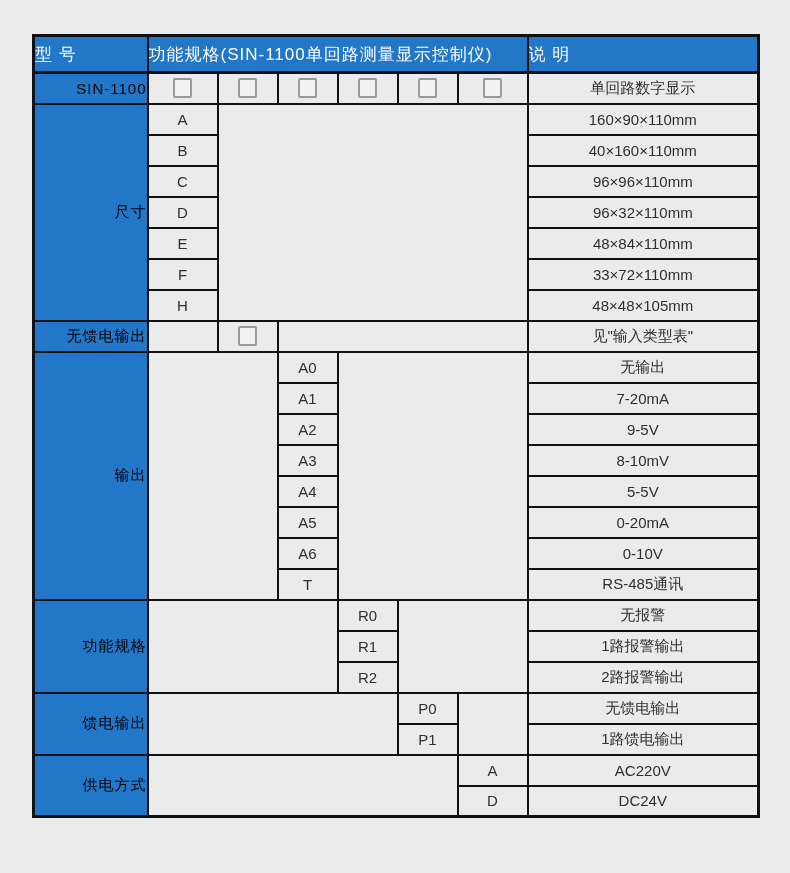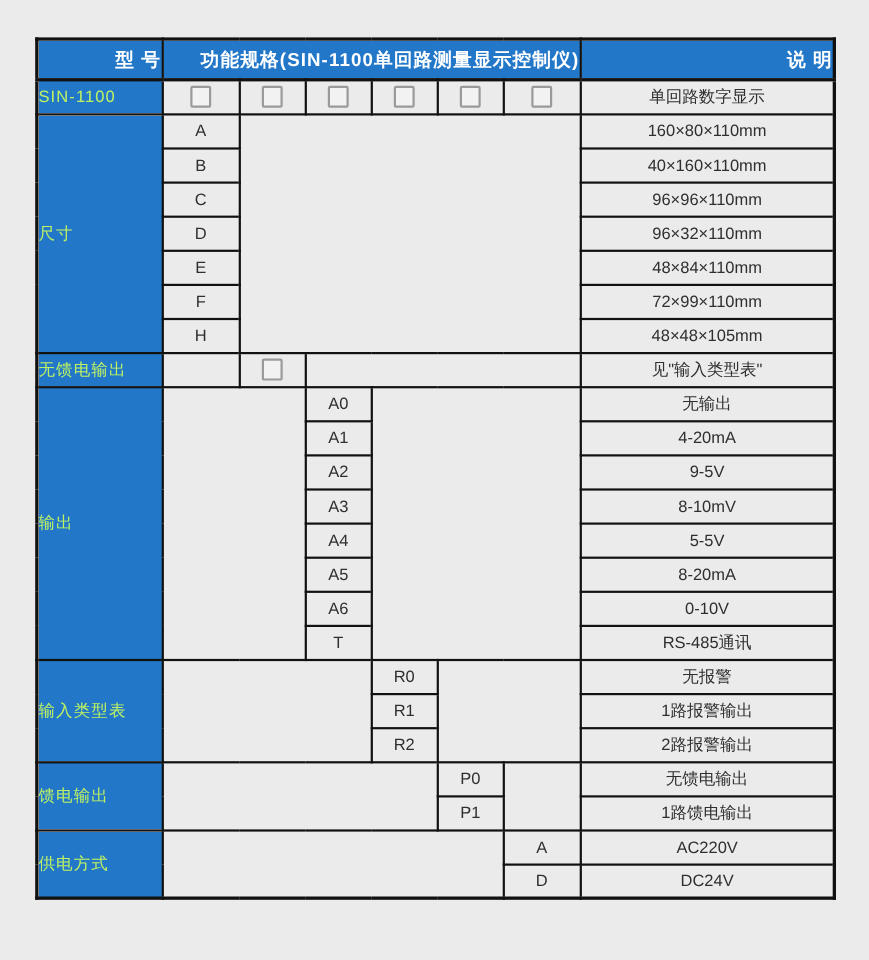--- a/index.html
+++ b/index.html
@@ -21,29 +21,29 @@
     border:2px solid #111111;
     padding:0;
     overflow:hidden;
     white-space:nowrap;
   }
   table.spec{border:3px solid #111111;}
   tr.hrow{height:37px;}
   tr.brow{height:31px;}
   th{
     background:#2277c8;color:#ffffff;
-    font-size:17px;font-weight:700;
-    text-align:right;vertical-align:middle;
+    font-size:17px;font-weight:400;
+    text-align:left;vertical-align:middle;
     letter-spacing:1px;
     border-bottom-width:3px !important;
   }
   td.blue{
-    background:#2277c8;color:#bef264;
+    background:#2277c8;color:#000000;
     font-size:15px;font-weight:500;
-    text-align:left;vertical-align:middle;
+    text-align:right;vertical-align:middle;
     letter-spacing:1px;
   }
   td.code, td.desc, td.empty, td.cbcell{
     background:#ebebeb;color:#2f2f2f;
     font-size:15px;text-align:center;vertical-align:middle;
   }
   .cb{
     display:inline-block;
     width:15px;height:16px;
     border:2px solid #9a9a9a;
@@ -83,41 +83,41 @@
       <td class="cbcell"><span class="cb"></span></td>
       <td class="cbcell"><span class="cb"></span></td>
       <td class="cbcell"><span class="cb"></span></td>
       <td class="desc">单回路数字显示</td>
     </tr>
 
     <tr class="brow">
       <td class="blue" rowspan="7">尺寸</td>
       <td class="code">A</td>
       <td class="empty" colspan="5" rowspan="7"></td>
-      <td class="desc">160×80×110mm</td>
+      <td class="desc">160×90×110mm</td>
     </tr>
     <tr class="brow">
       <td class="code">B</td>
       <td class="desc">40×160×110mm</td>
     </tr>
     <tr class="brow">
       <td class="code">C</td>
       <td class="desc">96×96×110mm</td>
     </tr>
     <tr class="brow">
       <td class="code">D</td>
       <td class="desc">96×32×110mm</td>
     </tr>
     <tr class="brow">
       <td class="code">E</td>
       <td class="desc">48×84×110mm</td>
     </tr>
     <tr class="brow">
       <td class="code">F</td>
-      <td class="desc">72×99×110mm</td>
+      <td class="desc">33×72×110mm</td>
     </tr>
     <tr class="brow">
       <td class="code">H</td>
       <td class="desc">48×48×105mm</td>
     </tr>
 
     <tr class="brow">
       <td class="blue">无馈电输出</td>
       <td class="empty"></td>
       <td class="cbcell"><span class="cb"></span></td>
@@ -127,49 +127,49 @@
 
     <tr class="brow">
       <td class="blue" rowspan="8">输出</td>
       <td class="empty" colspan="2" rowspan="8"></td>
       <td class="code">A0</td>
       <td class="empty" colspan="3" rowspan="8"></td>
       <td class="desc">无输出</td>
     </tr>
     <tr class="brow">
       <td class="code">A1</td>
-      <td class="desc">4-20mA</td>
+      <td class="desc">7-20mA</td>
     </tr>
     <tr class="brow">
       <td class="code">A2</td>
       <td class="desc">9-5V</td>
     </tr>
     <tr class="brow">
       <td class="code">A3</td>
       <td class="desc">8-10mV</td>
     </tr>
     <tr class="brow">
       <td class="code">A4</td>
       <td class="desc">5-5V</td>
     </tr>
     <tr class="brow">
       <td class="code">A5</td>
-      <td class="desc">8-20mA</td>
+      <td class="desc">0-20mA</td>
     </tr>
     <tr class="brow">
       <td class="code">A6</td>
       <td class="desc">0-10V</td>
     </tr>
     <tr class="brow">
       <td class="code">T</td>
       <td class="desc">RS-485通讯</td>
     </tr>
 
     <tr class="brow">
-      <td class="blue" rowspan="3">输入类型表</td>
+      <td class="blue" rowspan="3">功能规格</td>
       <td class="empty" colspan="3" rowspan="3"></td>
       <td class="code">R0</td>
       <td class="empty" colspan="2" rowspan="3"></td>
       <td class="desc">无报警</td>
     </tr>
     <tr class="brow">
       <td class="code">R1</td>
       <td class="desc">1路报警输出</td>
     </tr>
     <tr class="brow">

